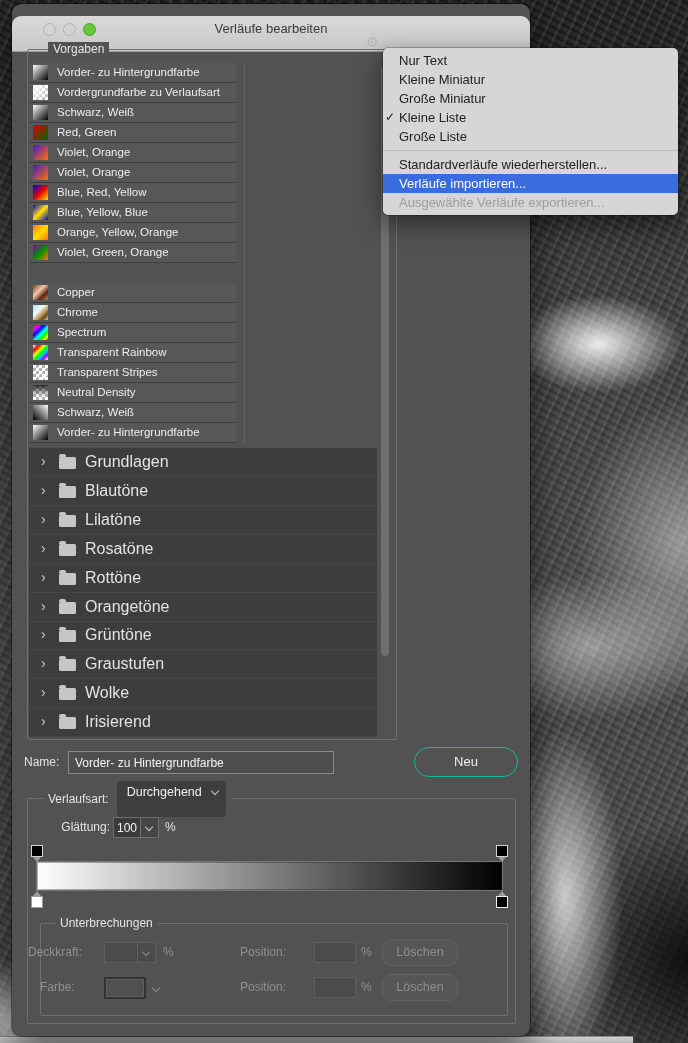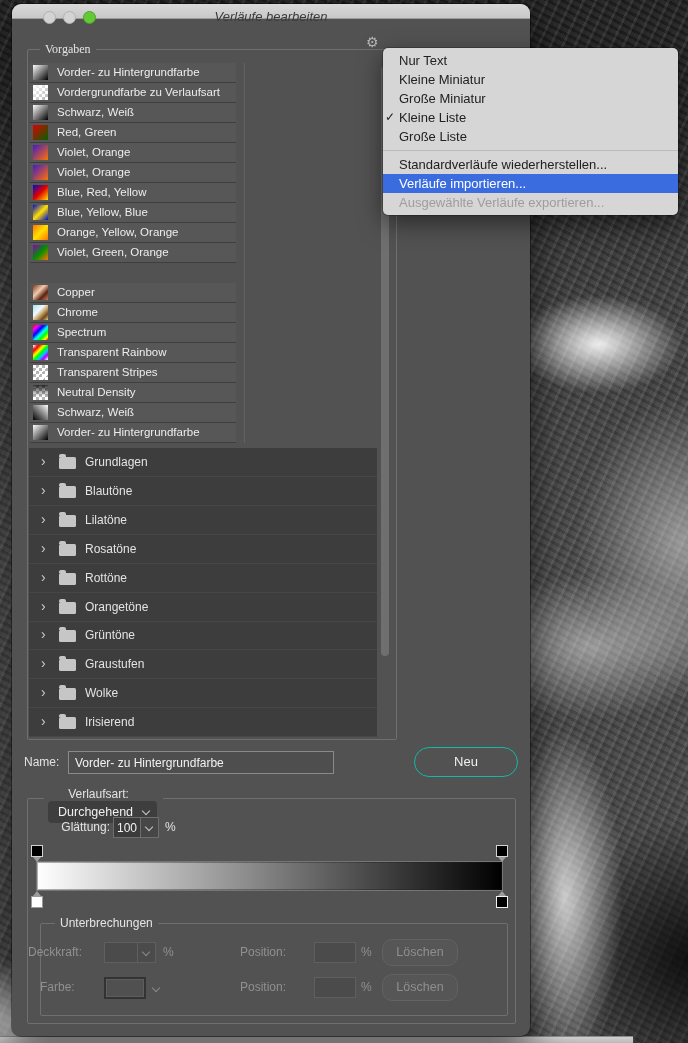--- a/index.html
+++ b/index.html
@@ -20,65 +20,65 @@
       repeating-linear-gradient(28deg, rgba(0,0,0,.08) 0 3px, rgba(255,255,255,.05) 3px 7px),
       linear-gradient(180deg, #1f1f1f 0%, #262626 10%, #3d3d3d 28%, #4a4a4a 55%, #424242 100%);
   }
   .bottom-strip { position:absolute; left:0; top:1036px; width:633px; height:7px;
     background:linear-gradient(#d0d0d0,#b9b9b9); border-top:1px solid #8b8b8b; }
 
   
   .dialog { position:absolute; left:12px; top:4px; width:518px; height:1032px;
     background:#525252; border-radius:9px;
     box-shadow:0 14px 38px rgba(0,0,0,.6), 0 0 0 1px rgba(0,0,0,.38); }
-  .titlebar { position:absolute; left:0; top:0; width:100%; height:15px;
+  .titlebar { position:absolute; left:0; top:12px; width:100%; height:36px;
     background:linear-gradient(#d9d9d9,#c8c8c8); border-bottom:1px solid #9d9d9d;
-    border-radius:9px 9px 0 0;font-style:italic; }
+    border-radius:9px 9px 0 0; }
   .titlebar .title { display:block; text-align:center; line-height:26px; font-size:13px; font-weight:500; color:#3a3a3a; }
   .light { position:absolute; top:7px; width:13px; height:13px; border-radius:50%; }
   .l-close { left:31px; background:#d3d3d3; border:1px solid #b1b1b1; }
   .l-min   { left:51px; background:#d3d3d3; border:1px solid #b1b1b1; }
   .l-zoom  { left:71px; background:#63c938; border:1px solid #4fa227; }
 
   
   .fieldset { position:absolute; border:1px solid #6f6f6f; border-radius:2px; }
   .legend { position:absolute; top:-8px; background:#525252; padding:0 5px; font-size:12px; color:#e5e5e5; line-height:15px; white-space:nowrap; }
   .presets-box { left:15px; top:45px; width:370px; height:691px; }
-  .presets-box .legend { left:12px;font-family:Liberation Serif, serif; }
+  .presets-box .legend { left:20px; }
 
   
   .preset-row { position:absolute; left:18px; width:206px; height:19px; background:#575757; box-shadow:0 1px 0 #3e3e3e; cursor:default; }
   .thumb { position:absolute; left:3px; top:2px; width:15px; height:15px; overflow:hidden; }
   .thumb.checker { background-color:#fff;
     background-image:linear-gradient(45deg,#b4b4b4 25%,transparent 25%,transparent 75%,#b4b4b4 75%),
                      linear-gradient(45deg,#b4b4b4 25%,transparent 25%,transparent 75%,#b4b4b4 75%);
     background-size:6px 6px; background-position:0 0,3px 3px; }
   .thumb-grad { position:absolute; inset:0; }
   .preset-label { position:absolute; left:27px; top:0; line-height:19px; font-size:11.5px; color:#ededed; white-space:nowrap; }
   .col-divider { position:absolute; left:232px; top:59px; width:1px; height:380px; background:#616161; }
 
   
   .folder-block { position:absolute; left:17px; top:444px; width:348px; height:289px; background:#3d3d3d; }
   .folder-row { position:absolute; left:0; width:100%; height:29px; border-bottom:1px solid #464646; cursor:default; }
   .folder-chevron { position:absolute; left:12px; top:0; line-height:27px; font-size:14px; color:#cdcdcd; }
   .folder-icon { position:absolute; left:30px; top:9px; width:17px; height:12px; background:#c6c6c6; border-radius:1.5px; }
   .folder-icon::before { content:""; position:absolute; top:-3px; left:0; width:7px; height:3px; background:#c6c6c6; border-radius:2px 2px 0 0; }
-  .folder-label { position:absolute; left:56px; top:0; line-height:28px; font-size:12px; color:#e3e3e3; white-space:nowrap; }
+  .folder-label { position:absolute; left:56px; top:0; line-height:28px; font-size:16px; color:#e3e3e3; white-space:nowrap; }
 
   .scroll-thumb { position:absolute; left:369px; top:62px; width:8px; height:590px; background:#6f6f6f; border-radius:4px; }
   .gear { position:absolute; left:354px; top:30px; font-size:14px; color:#b8b8b8; cursor:default; }
 
   
   .name-label { position:absolute; left:12px; top:747px; width:42px; line-height:23px; font-size:12px; color:#e3e3e3; }
   .name-field { position:absolute; left:56px; top:747px; width:266px; height:23px; background:#4e4e4e; border:1px solid #8a8a8a; color:#f2f2f2; font-size:12px; padding:0 6px; font-family:"Liberation Sans",sans-serif; }
   .neu-btn { position:absolute; left:402px; top:743px; width:104px; height:30px; border:1px solid #14b8a6; border-radius:15px; background:transparent; color:#efefef; font-size:13px; text-align:center; line-height:28px; cursor:default; }
 
   
   .grad-box { left:15px; top:794px; width:489px; height:226px; }
-  .type-legend { position:absolute; left:16px; top:-12px; background:#525252; display:flex; align-items:center; height:24px; padding:0 6px 0 4px;flex-direction:column; }
+  .type-legend { position:absolute; left:16px; top:-12px; background:#525252; display:flex; align-items:center; height:24px; padding:0 6px 0 4px; }
   .type-label { font-size:12px; color:#e3e3e3; margin-right:8px; }
   .type-select { position:relative; height:36px; background:#3e3e3e; border-radius:4px; color:#f0f0f0; font-size:12.5px; line-height:22px; padding:0 24px 0 10px; cursor:default; }
   .chev { display:inline-block; width:6px; height:6px; border-right:1.5px solid #c9c9c9; border-bottom:1.5px solid #c9c9c9; transform:rotate(45deg); }
   .chev.dim { border-color:#8a8a8a; }
   .type-select .chev { position:absolute; right:8px; top:7px; }
 
   .smooth-label { position:absolute; left:28px; top:813px; width:70px; text-align:right; line-height:21px; font-size:12px; color:#e3e3e3; }
   .smooth-field { position:absolute; left:101px; top:813px; width:28px; height:21px; background:#3b3b3b; border:1px solid #6e6e6e; color:#f2f2f2; font-size:12px; text-align:center; padding:0; font-family:"Liberation Sans",sans-serif; }
   .smooth-arrow { position:absolute; left:129px; top:813px; width:18px; height:21px; background:#464646; border:1px solid #6e6e6e; border-left:none; }
   .smooth-arrow .chev { position:absolute; left:5px; top:6px; }

